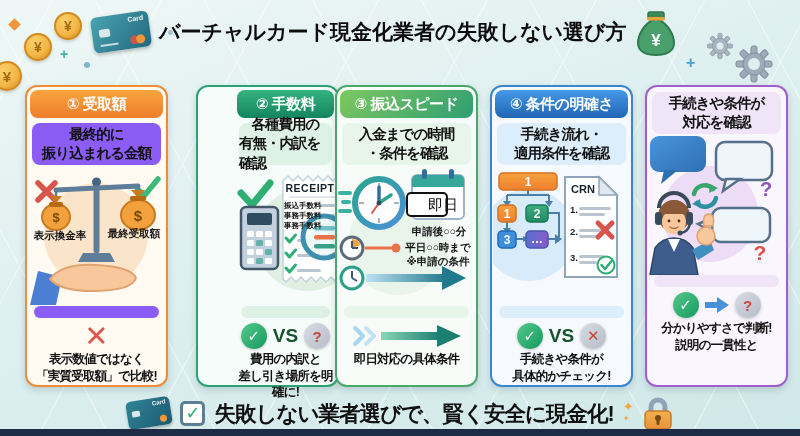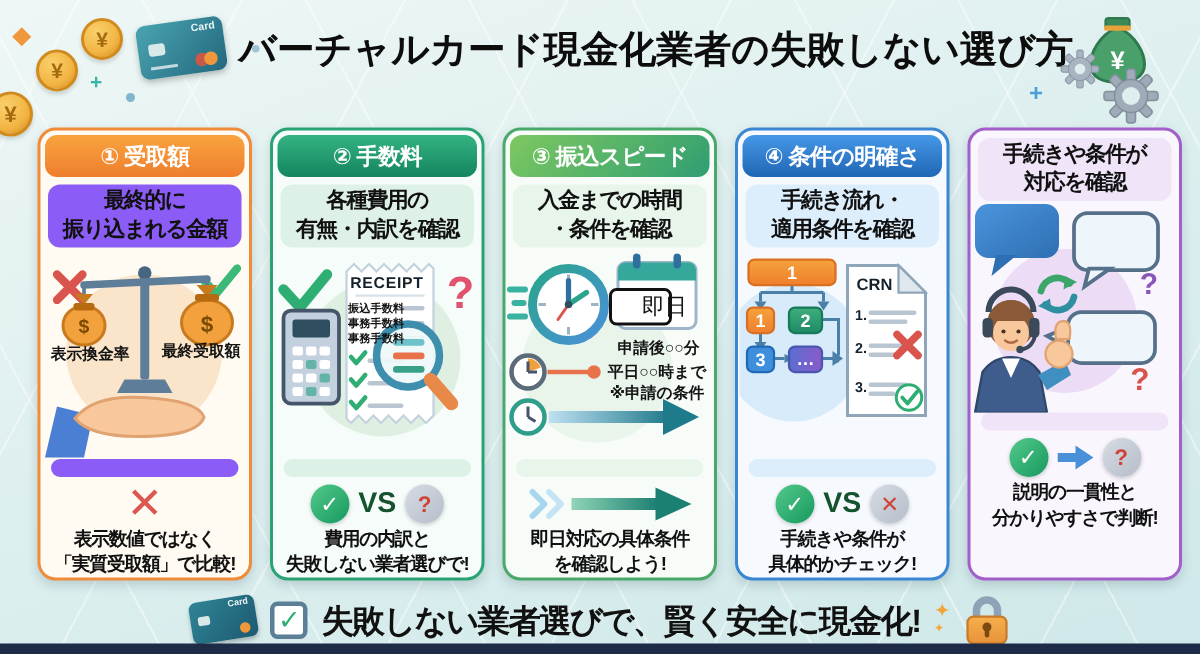--- a/index.html
+++ b/index.html
@@ -11,21 +11,21 @@
     color:#111;
   }
   .grid-layer{position:absolute;inset:0;opacity:.55;pointer-events:none;
     background-image:
       repeating-linear-gradient(62deg, rgba(255,255,255,.7) 0 1.5px, transparent 1.5px 96px),
       repeating-linear-gradient(-62deg, rgba(255,255,255,.7) 0 1.5px, transparent 1.5px 96px);}
   .bottom-bar{position:absolute;left:0;bottom:0;width:800px;height:7px;background:#1d2b47;}
 
   
   .title-row{position:absolute;left:92px;top:8px;display:flex;align-items:center;gap:9px;}
-  .page-title{font-size:25px;font-weight:900;color:#0d0d0d;letter-spacing:0;white-space:nowrap;}
+  .page-title{font-size:21px;font-weight:900;color:#0d0d0d;letter-spacing:0;white-space:nowrap;}
   .tcard{width:58px;height:36px;border-radius:6px;transform:rotate(-8deg);position:relative;flex:0 0 auto;
     background:linear-gradient(135deg,#49a4b0,#23687e);box-shadow:0 2px 4px rgba(0,0,0,.25);}
   .tcard .chip{position:absolute;left:7px;top:13px;width:11px;height:8px;border-radius:2px;background:#d9e9ea;}
   .tcard .clabel{position:absolute;right:5px;top:3px;font-size:7px;font-weight:700;color:#eaf5f5;}
   .tcard .dot1{position:absolute;right:6px;bottom:4px;width:9px;height:9px;border-radius:50%;background:#f0973c;}
   .tcard .dot2{position:absolute;right:12px;bottom:4px;width:9px;height:9px;border-radius:50%;background:#d95540;opacity:.9;}
   .tcard .line{position:absolute;left:7px;bottom:6px;width:18px;height:2px;background:rgba(255,255,255,.7);}
   .coin{position:absolute;border-radius:50%;background:radial-gradient(circle at 35% 30%,#f9d06b,#f2b544 60%,#d08a1e);
     border:2.5px solid #d08a1e;display:flex;align-items:center;justify-content:center;
     font-weight:900;color:#a56a10;box-shadow:0 2px 3px rgba(0,0,0,.15);}
@@ -51,21 +51,21 @@
   .okc{background:linear-gradient(135deg,#53c98a,#17995f);color:#fff;}
   .grayc{background:linear-gradient(135deg,#d7dce4,#b6bdc9);color:#cf4338;}
   .vs{font-size:19px;font-weight:900;color:#14532d;}
   .bigx{font-size:29px;font-weight:900;color:#dc5750;line-height:29px;}
   .lbl{position:absolute;font-weight:800;color:#141414;text-align:center;white-space:nowrap;}
 
   
   .c1{border-color:#ef8c3a;background:#fffaf2;left:25px;}
   .c1 .card-h{background:linear-gradient(180deg,#f9a43f,#ee7e2d);}
   .c1 .sub-box,.c1 .shelf{background:#8b5cf6;}
-  .c2{border-color:#2aa374;background:#f6fcf9;left:180px;}
+  .c2{border-color:#2aa374;background:#f6fcf9;left:196px;padding-left:36px;}
   .c2 .card-h{background:linear-gradient(180deg,#35b381,#13855f);}
   .c2 .sub-box,.c2 .shelf{background:#def1e6;}
   .c3{border-color:#4aa96a;background:#f7fcf8;left:335px;}
   .c3 .card-h{background:linear-gradient(135deg,#7ec860,#2f9e72);}
   .c3 .sub-box,.c3 .shelf{background:#e7f5ea;}
   .c4{border-color:#3a86d2;background:#f6fafe;left:490px;}
   .c4 .card-h{background:linear-gradient(180deg,#4598e8,#2066b4);}
   .c4 .sub-box,.c4 .shelf{background:#dcedfb;}
   .c5{border-color:#a25fc9;background:#faf6fd;left:645px;}
   .c5 .card-h{background:linear-gradient(180deg,#b270dc,#8845b5);}
@@ -259,21 +259,21 @@
     <span class="okc">
         <span>✓</span>
       </span>
     <span class="vs">VS</span>
     <span class="grayc">
         <span>?</span>
       </span>
   </div>
   <div class="concl-text">
     <div>費用の内訳と</div>
-      <div>失敗しない業者選びで!</div>
+      <div>差し引き場所を明確に!</div>
   </div>
 </div>
 
 <div class="card c3">
   <div class="card-h">③ 振込スピード</div>
   <div class="sub-box">
     <span>入金までの時間</span>
     <span>・条件を確認</span>
   </div>
   <div class="illus">
@@ -346,21 +346,20 @@
           </linearGradient>
         </defs>
       <path d="M4 5 l8 8 l-8 8" stroke="#a9d6ef" stroke-width="4" fill="none" stroke-linecap="round" stroke-linejoin="round"></path>
       <path d="M15 5 l8 8 l-8 8" stroke="#c4e3f4" stroke-width="4" fill="none" stroke-linecap="round" stroke-linejoin="round"></path>
       <rect x="30" y="9" width="58" height="8" fill="url(#c3a2)"></rect>
       <polygon points="86,2 110,13 86,24" fill="#1b7f72"></polygon>
     </svg>
   </div>
   <div class="concl-text">
     <div>即日対応の具体条件</div>
-      <div>を確認しよう!</div>
   </div>
 </div>
 
 <div class="card c4">
   <div class="card-h">④ 条件の明確さ</div>
   <div class="sub-box">
     <span>手続き流れ・</span>
     <span>適用条件を確認</span>
   </div>
   <div class="illus">
@@ -509,22 +508,22 @@
       </span>
     <svg width="24" height="18" viewBox="0 0 24 18">
       <rect x="0" y="6" width="13" height="6" fill="#4a90d9"></rect>
         <polygon points="12,1 24,9 12,17" fill="#4a90d9"></polygon>
     </svg>
     <span class="grayc">
         <span>?</span>
       </span>
   </div>
   <div class="concl-text">
-    <div>説明の一貫性と</div>
-      <div>分かりやすさで判断!</div>
+    <div>分かりやすさで判断!</div>
+      <div>説明の一貫性と</div>
   </div>
 </div>
 
 <div class="footer-row">
   <div class="fcard">
     <span class="clabel">Card</span>
     <span class="chip"></span>
       <span class="dot1"></span>
   </div>
   <div class="checkbox">

